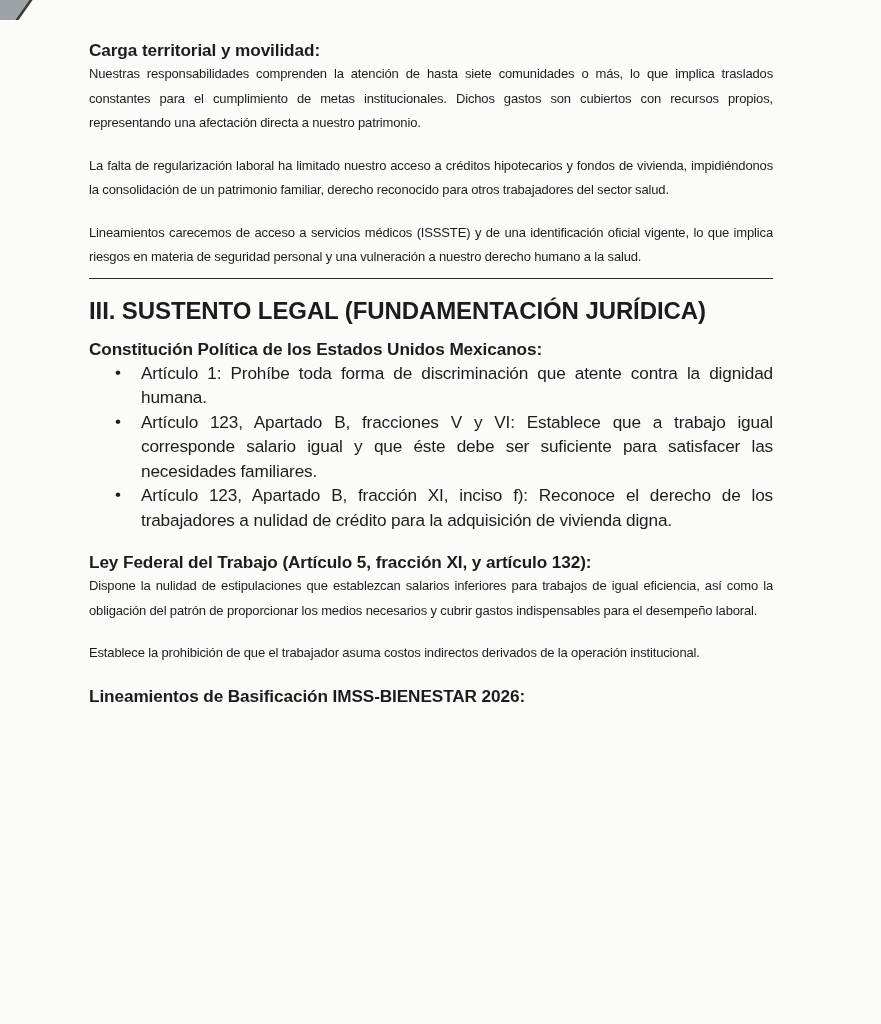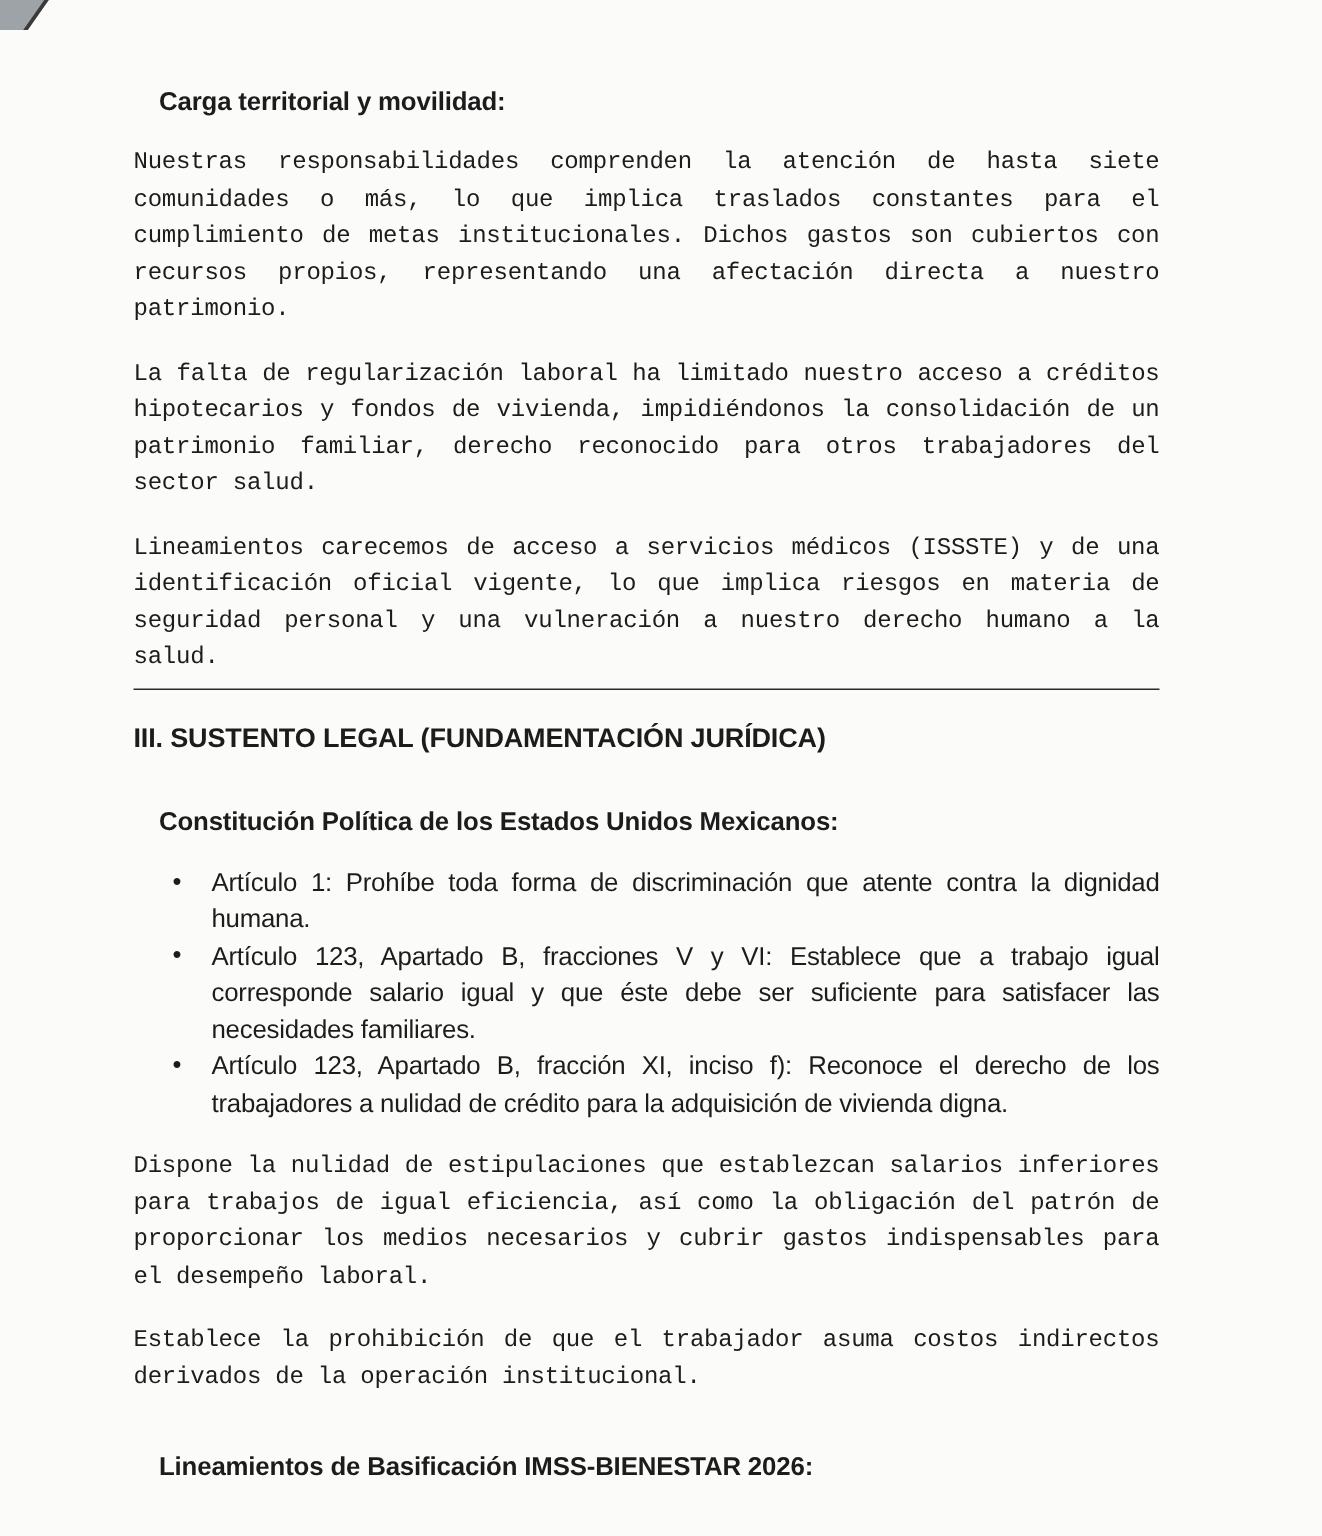--- a/index.html
+++ b/index.html
@@ -31,42 +31,41 @@
     top: 38px;
     width: 684px;
   }
   .section {
     margin: 0;
   }
   .heading {
     font-weight: bold;
     font-size: 17.2px;
     line-height: 24px;
-    margin: 17px;
+    margin: 0;
     letter-spacing: -0.1px;
   }
   .para {
-    font-size: 16px;
+    font-size: 13px;
     line-height: 24.5px;
     margin: 0;
     text-align: justify;
     letter-spacing: -0.15px;
-    font-family: Liberation Mono, monospace;
   }
   .gap-lg { height: 18px; }
   .gap-md { height: 14px; }
   .rule {
     border: none;
     border-top: 1.5px solid #2a2a2a;
     margin: 8px 0 0 0;
     width: 684px;
   }
   .title {
     font-weight: bold;
-    font-size: 18px;
+    font-size: 24px;
     line-height: 24px;
     margin: 20px 0 0 0;
     letter-spacing: -0.1px;
   }
   ul.bullets {
     list-style: none;
     margin: 0;
     padding: 0;
   }
   ul.bullets li {
@@ -128,20 +127,21 @@
       <li>
         <span class="bullet">•</span>
         <span>Artículo 123, Apartado B, fracción XI, inciso f): Reconoce el derecho de los trabajadores a nulidad de crédito para la adquisición de vivienda digna.</span>
       </li>
     </ul>
   </div>
 
   <div class="gap-lg"></div>
 
   <div class="section">
+    <p class="heading">Ley Federal del Trabajo (Artículo 5, fracción XI, y artículo 132):</p>
     <p class="para">Dispone la nulidad de estipulaciones que establezcan salarios inferiores para trabajos de igual eficiencia, así como la obligación del patrón de proporcionar los medios necesarios y cubrir gastos indispensables para el desempeño laboral.</p>
   </div>
 
   <div class="gap-lg"></div>
 
   <div class="section">
     <p class="para">Establece la prohibición de que el trabajador asuma costos indirectos derivados de la operación institucional.</p>
   </div>
 
   <div class="gap-lg"></div>

